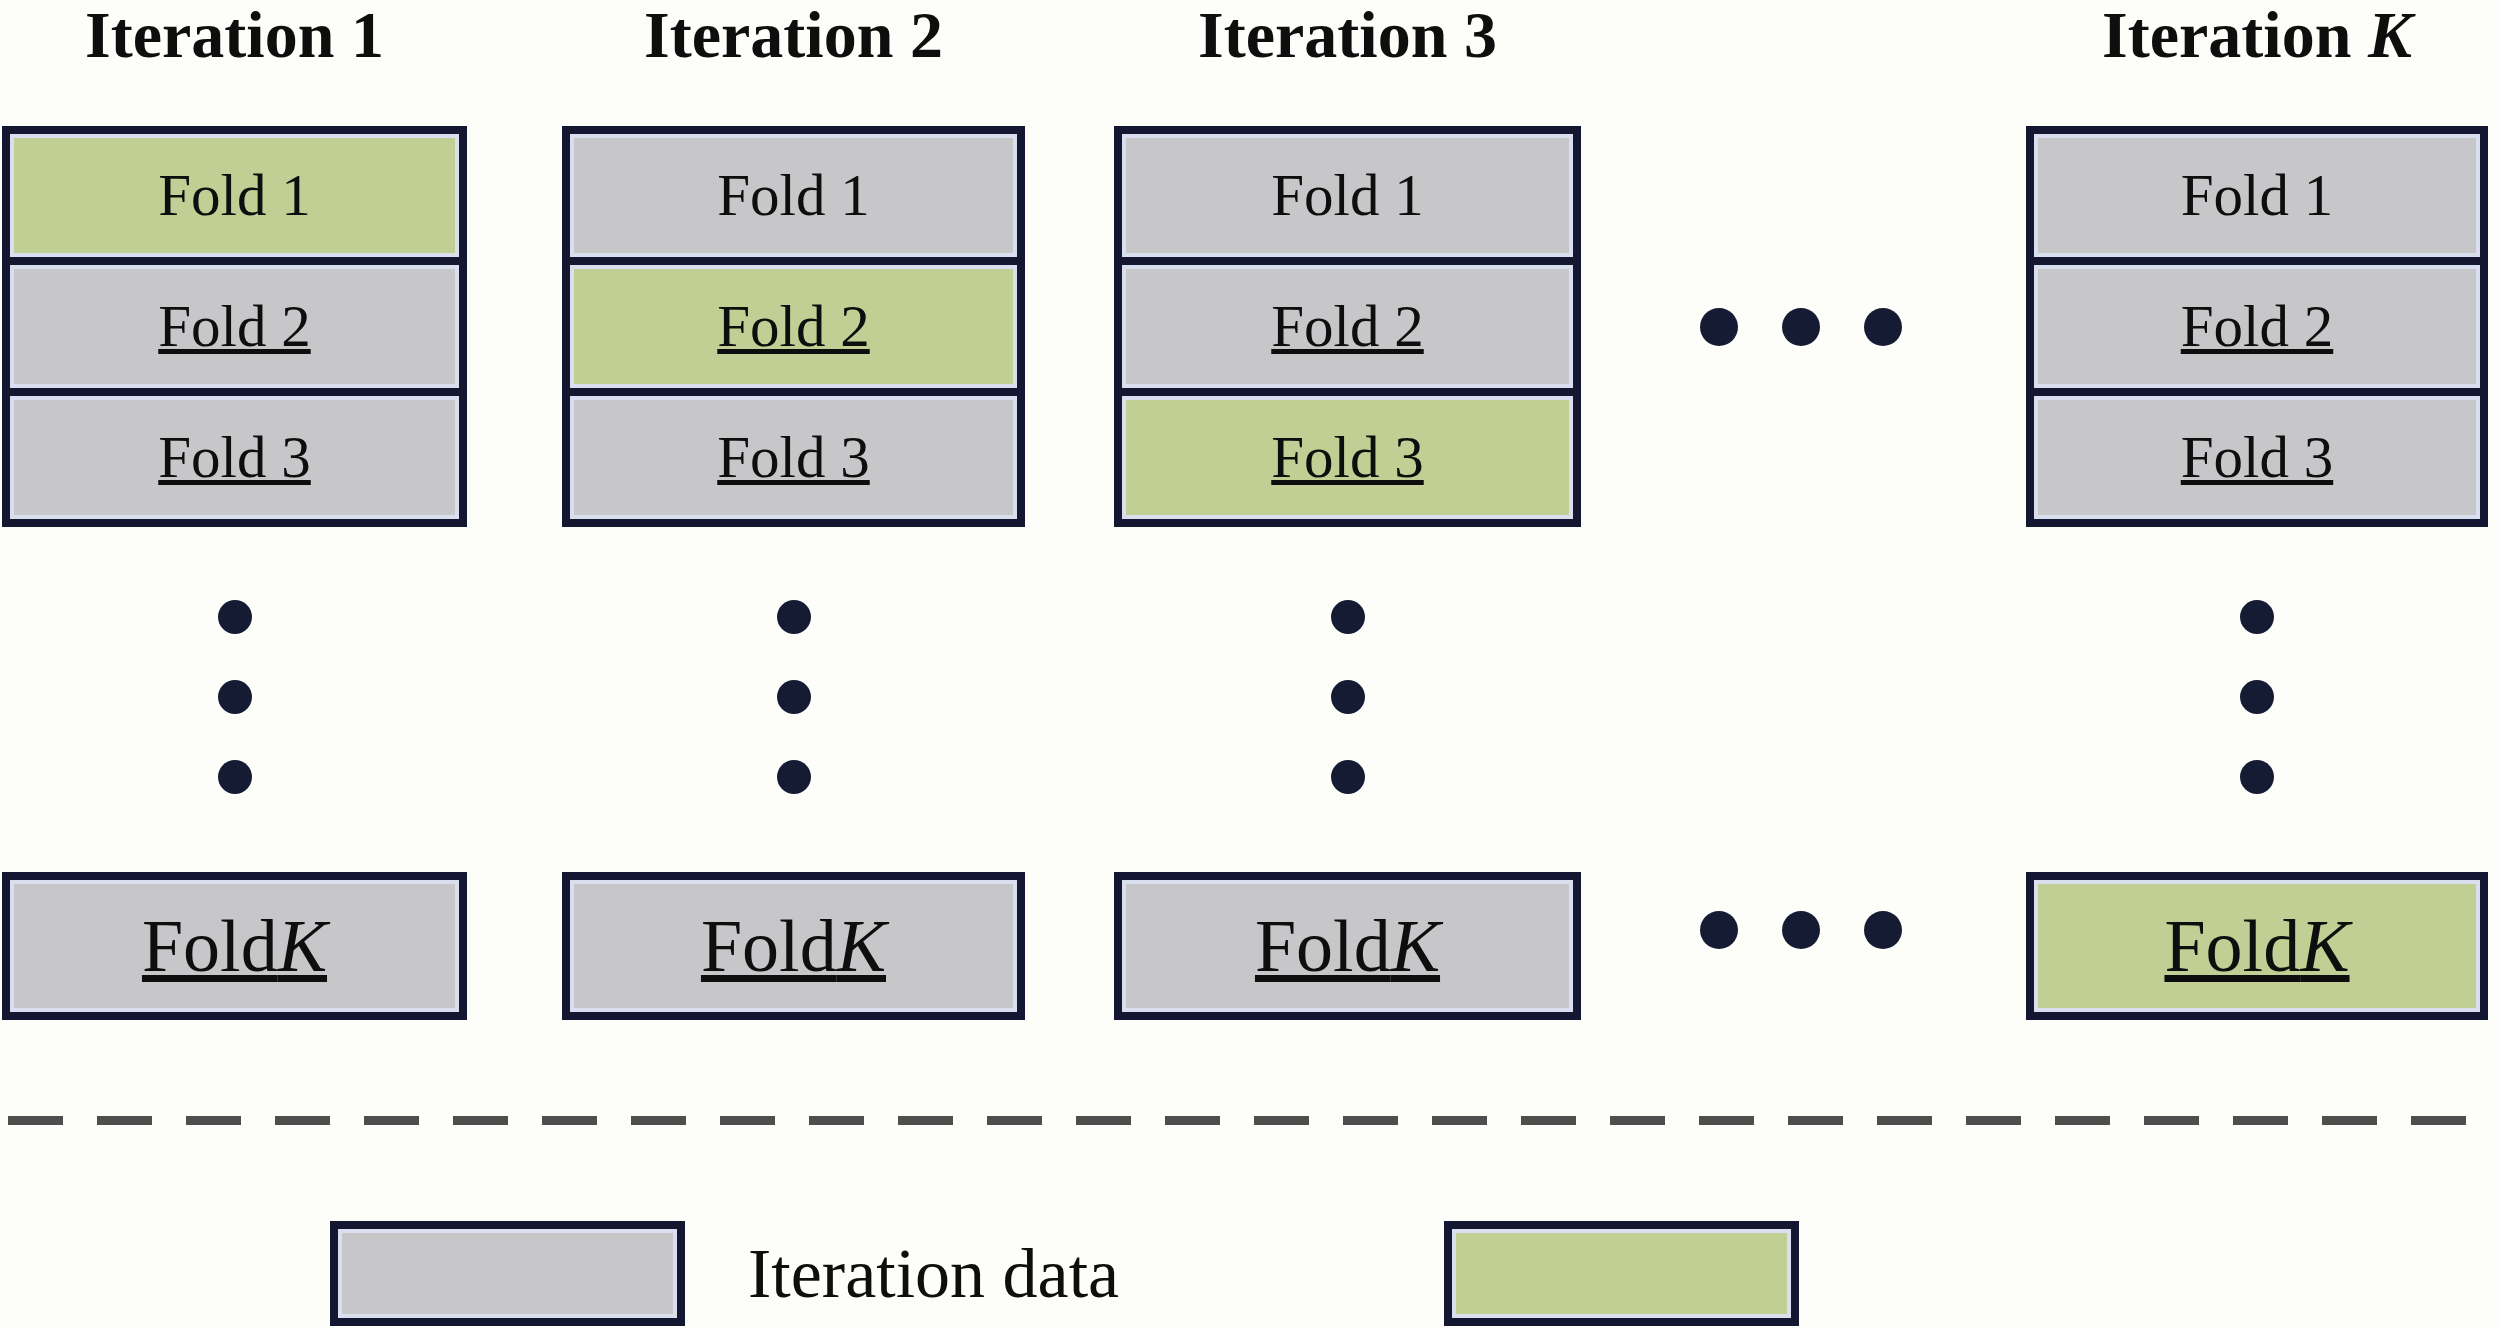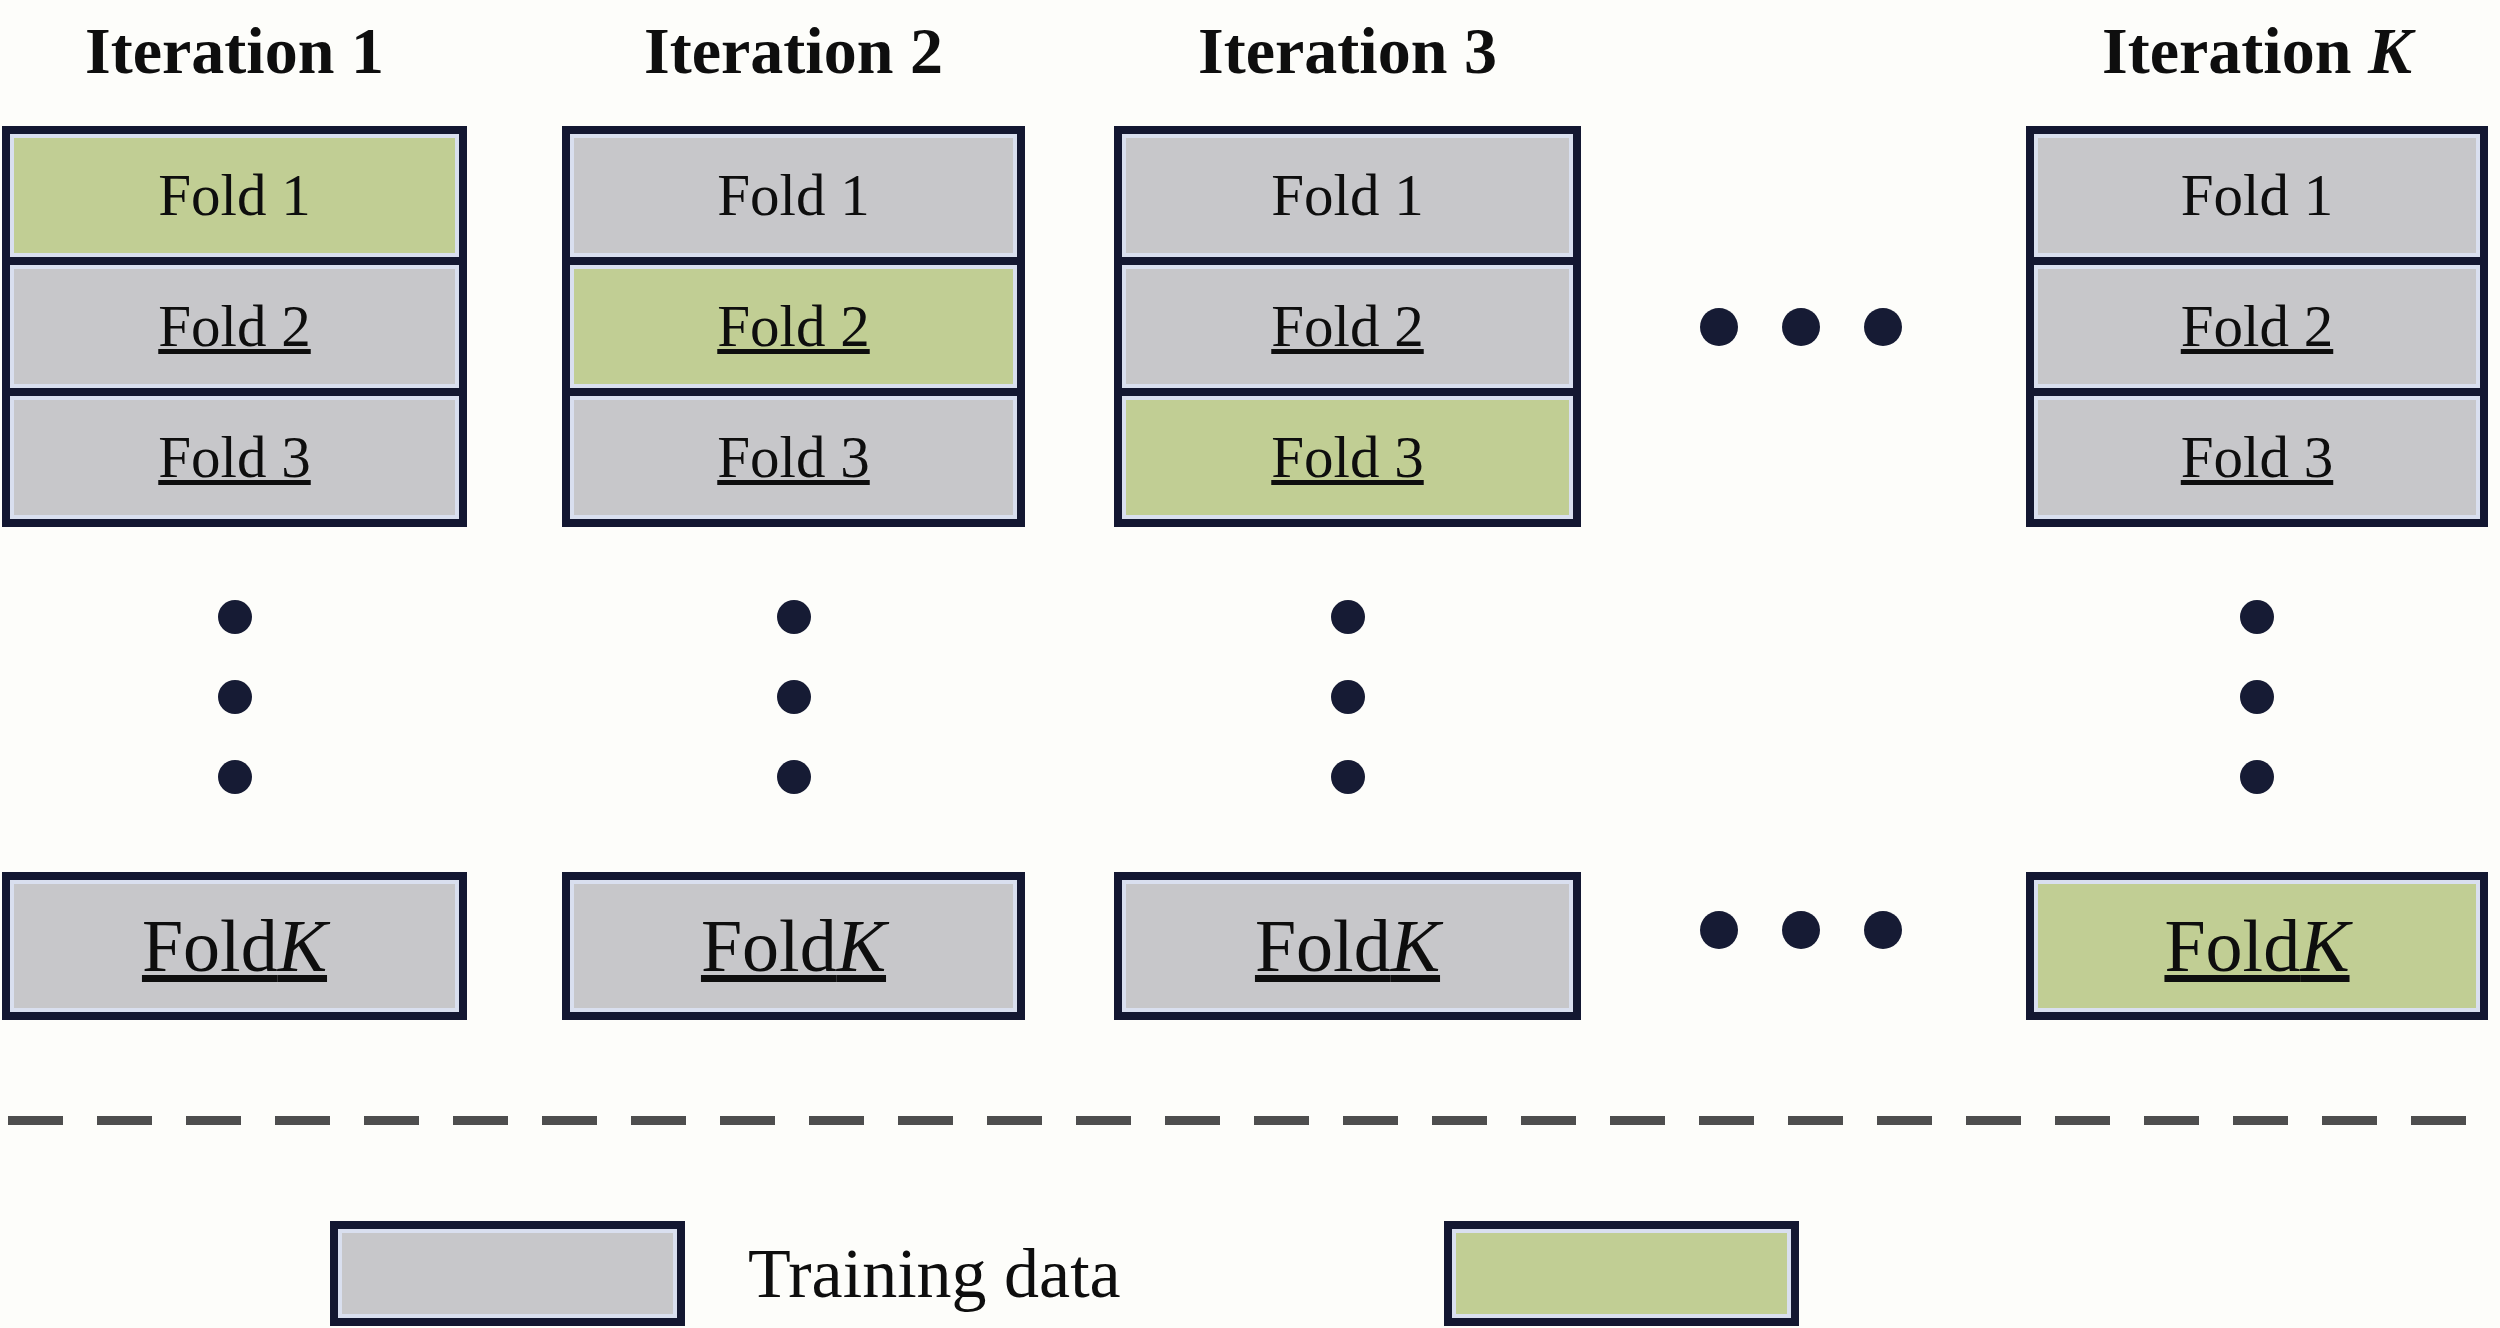--- a/index.html
+++ b/index.html
@@ -22,21 +22,20 @@
   .col-1 { left: 562px;  width: 463px; }
   .col-2 { left: 1114px; width: 467px; }
   .col-3 { left: 2026px; width: 462px; }
 
   .col-title {
     position: absolute; top: 0; left: 0; right: 0;
     height: 70px; line-height: 70px;
     text-align: center;
     font-size: 66px; font-weight: 700;
     white-space: nowrap;
-    margin-top: 16px;
   }
   .t-italic, .f-italic { font-style: italic; }
 
   .fold-stack {
     position: absolute; top: 126px; left: 0; right: 0;
     border: 8px solid var(--border);
     background: var(--border);
   }
   .fold-row {
     height: 123px;
@@ -235,17 +234,17 @@
   <div class="hdots hdots-bottom">
     <span class="dot"></span>
     <span class="dot"></span>
     <span class="dot"></span>
   </div>
 
   <div class="dashed-separator"></div>
 
   <div class="legend">
     <span class="swatch swatch-training"></span>
-    <span class="legend-label label-training">Training data</span>
+    <span class="legend-label label-training">Iteration data</span>
     <span class="swatch swatch-test"></span>
   </div>
 
 </div>
 
 </body></html>

